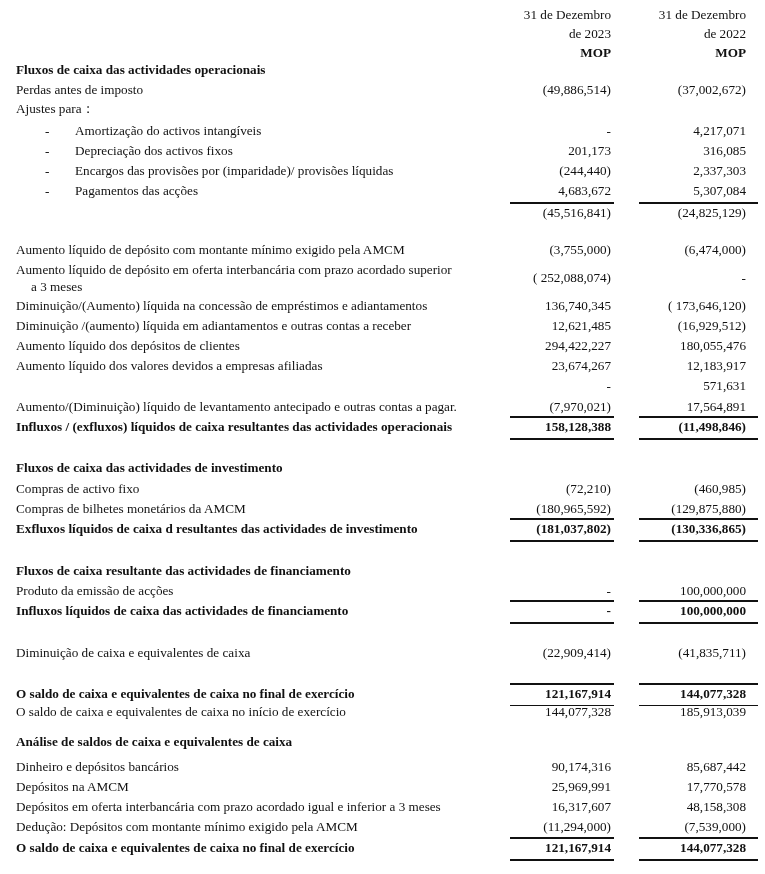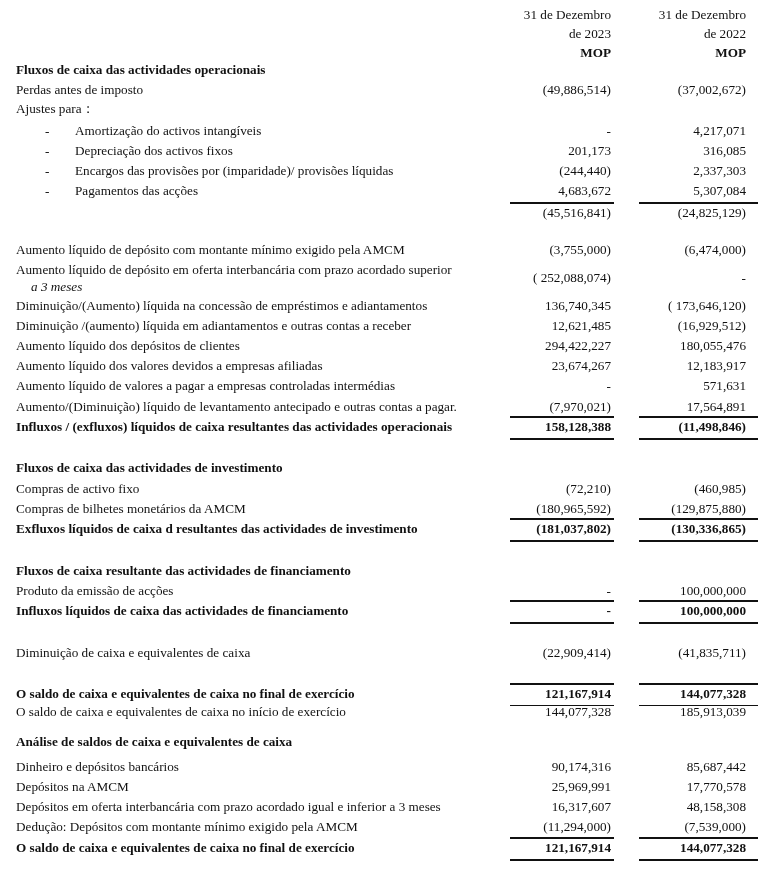--- a/index.html
+++ b/index.html
@@ -7,21 +7,21 @@
       width: 765px; height: 874px; overflow: hidden;
       font-family: "Liberation Serif", "DejaVu Serif", serif;
       font-size: 13.2px; color: #111111; position: relative;
     }
     .doc { position: absolute; left: 0; top: 0; width: 765px; }
     .row {
       position: absolute; left: 0; width: 765px; height: 20px; line-height: 20px;
       white-space: nowrap;
     }
     .lbl { position: absolute; left: 16px; }
-    .lbl.ind { left: 31px; font-style: italic; }
+    .lbl.ind { left: 31px; }
     .dash { position: absolute; left: 45px; }
     .lbl.sub { left: 75px; }
     .v1 { position: absolute; right: 154px; text-align: left; }
     .v2 { position: absolute; right: 19px; text-align: center; }
     .b { font-weight: bold; }
     .hdr { position: absolute; text-align: right; line-height: 19px; }
     .hdr.c1 { right: 154px; top: 5px; }
     .hdr.c2 { right: 19px; top: 5px; }
     .line { position: absolute; height: 0; border-top: 2px solid #111; }
     .line.c1 { left: 510px; width: 104px; }
@@ -116,21 +116,20 @@
     <span class="lbl">Aumento líquido dos depósitos de clientes</span>
     <span class="v1">294,422,227</span>
     <span class="v2">180,055,476</span>
   </div>
   <div class="row" style="top:356px">
     <span class="lbl">Aumento líquido dos valores devidos a empresas afiliadas</span>
     <span class="v1">23,674,267</span>
     <span class="v2">12,183,917</span>
   </div>
   <div class="row" style="top:376px">
-    <span class="lbl">Aumento líquido de valores a pagar a empresas controladas intermédias</span>
     <span class="v1">-</span>
     <span class="v2">571,631</span>
   </div>
   <div class="row" style="top:397px">
     <span class="lbl">Aumento/(Diminuição) líquido de levantamento antecipado e outras contas a pagar.</span>
     <span class="v1">(7,970,021)</span>
     <span class="v2">17,564,891</span>
   </div>
   <div class="line c1" style="top:416px"></div>
   <div class="line c2" style="top:416px"></div>

